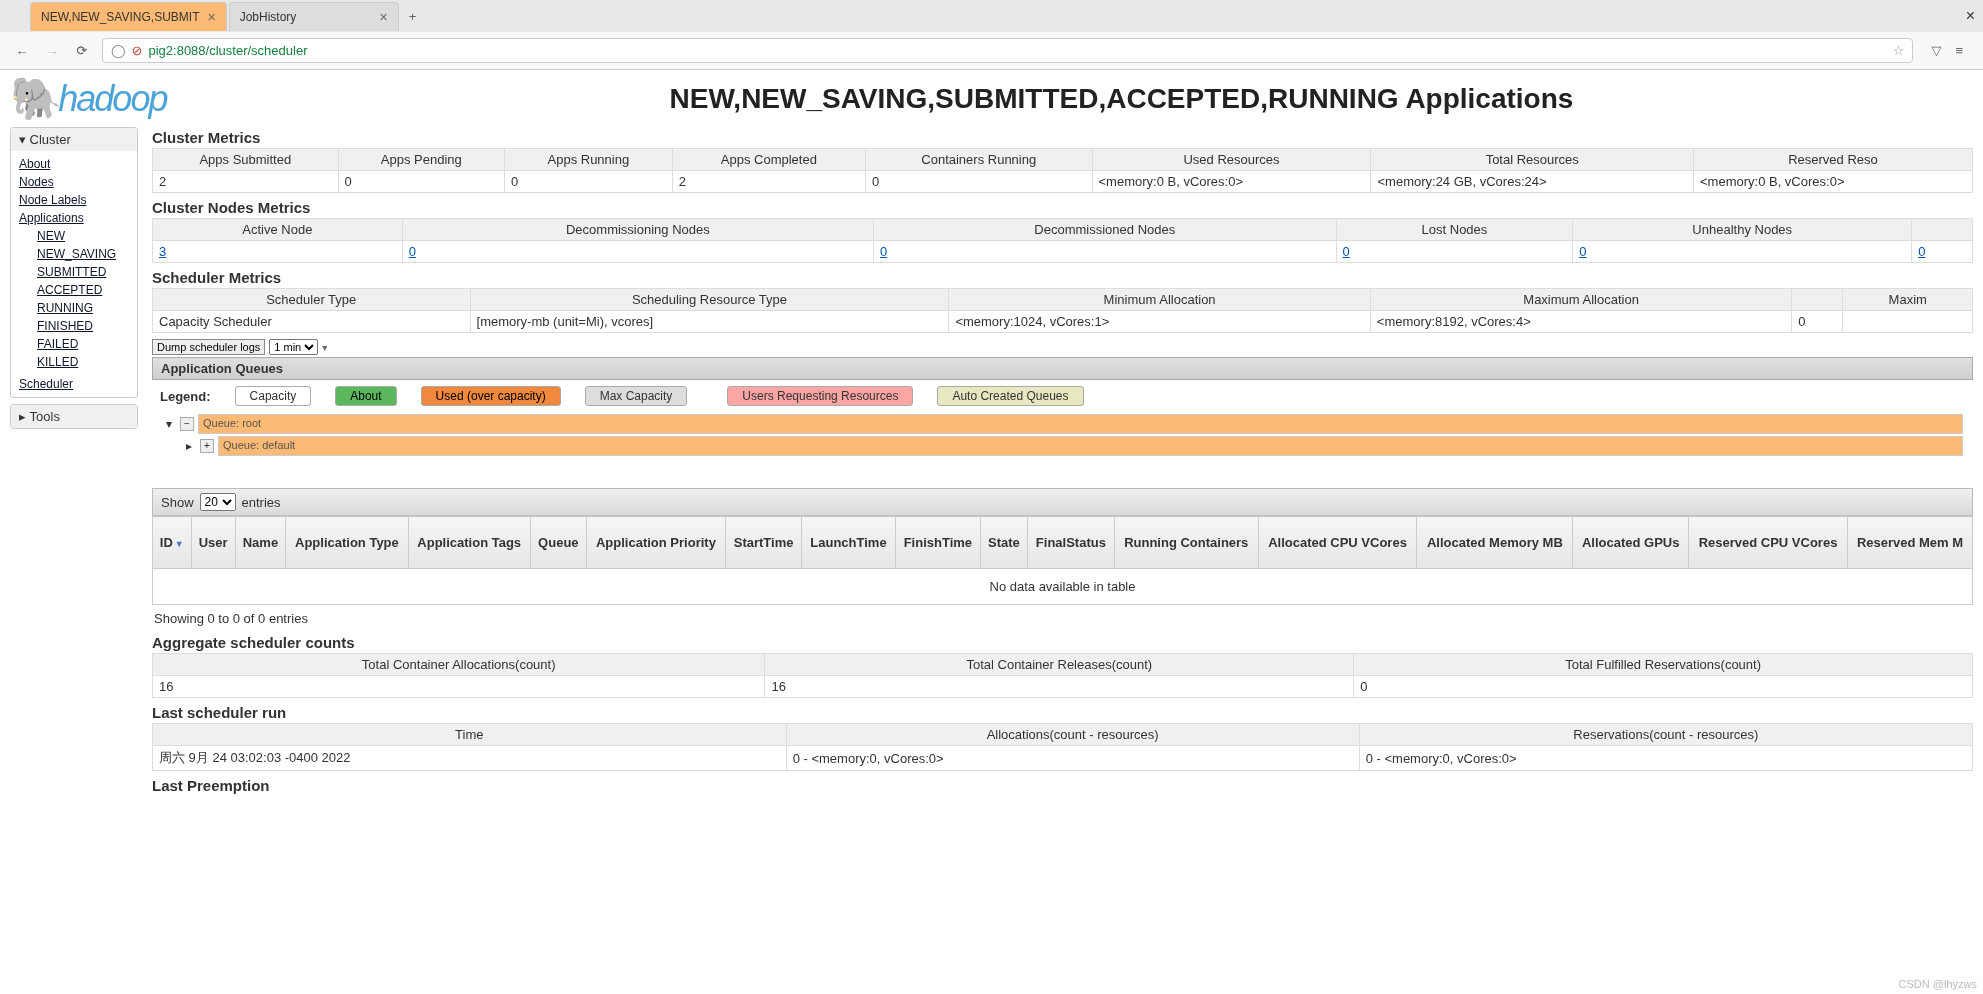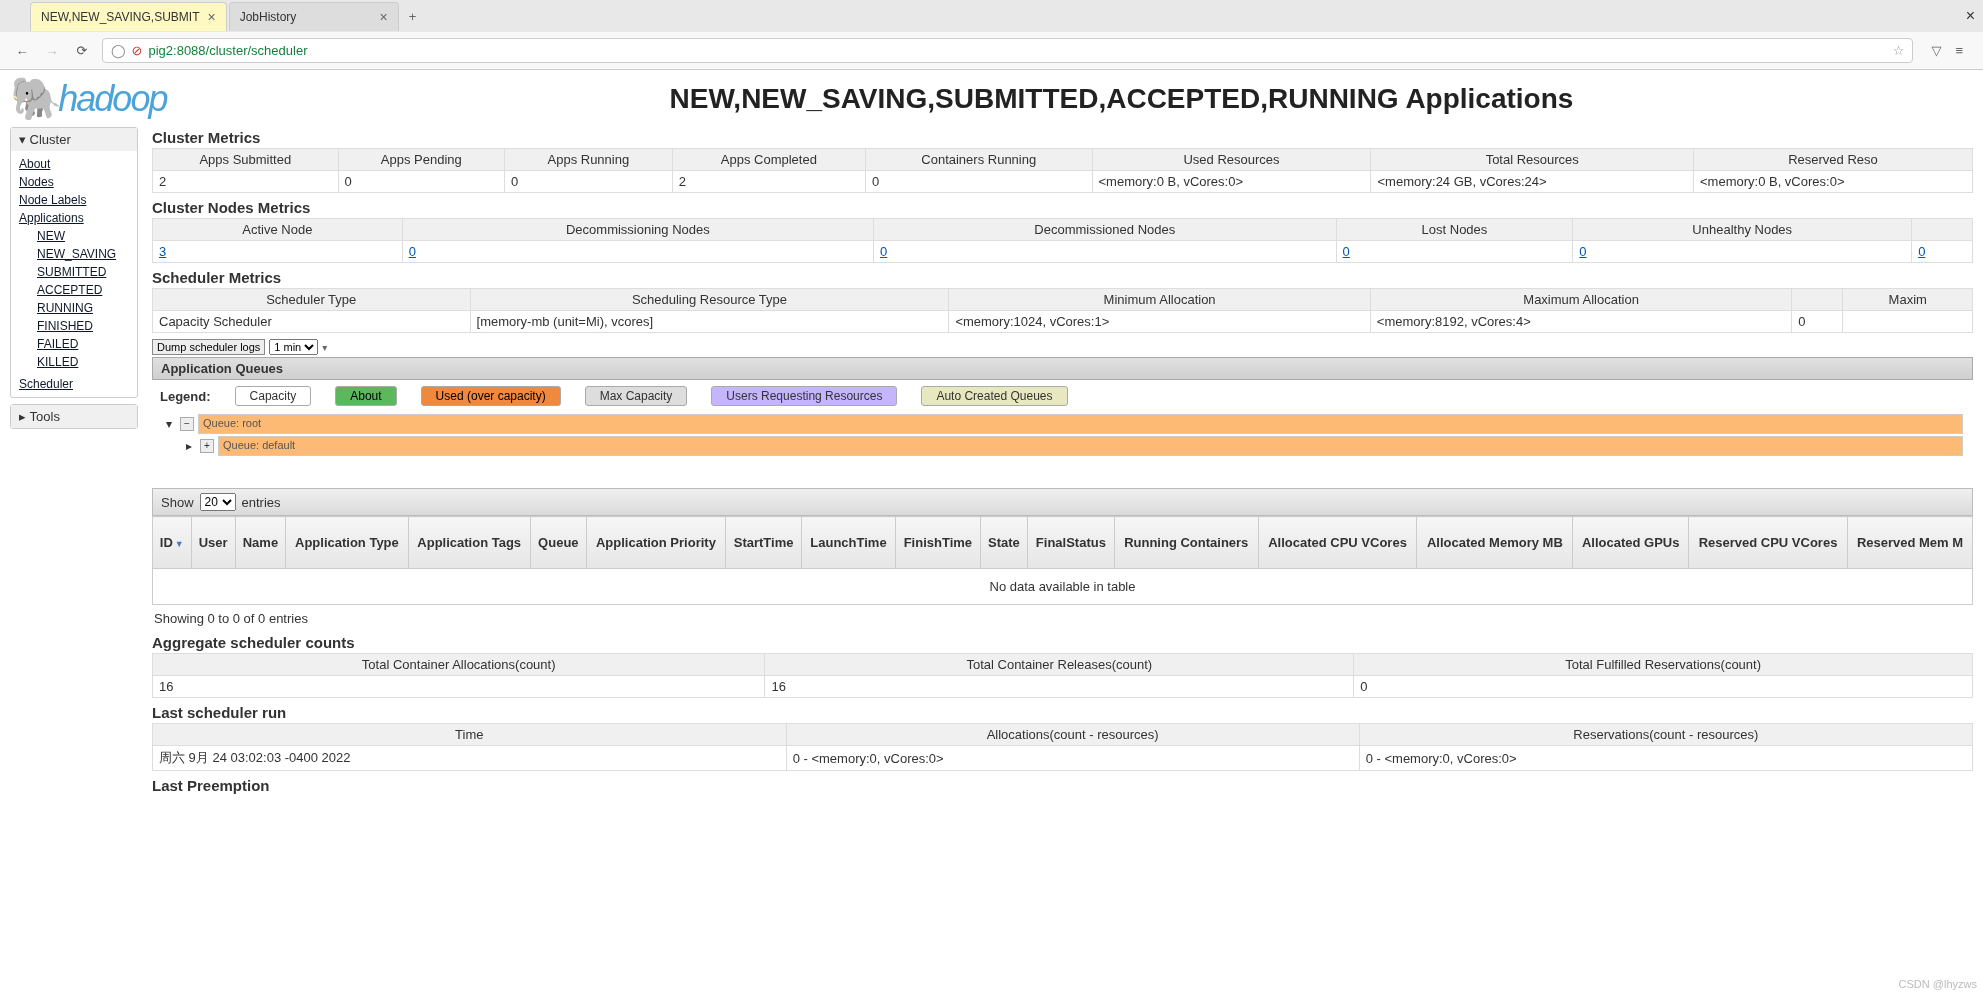--- a/index.html
+++ b/index.html
@@ -1,21 +1,21 @@
 <!DOCTYPE html>
 <html><head>
 <meta charset="utf-8">
 <style>
 * { box-sizing: border-box; margin: 0; padding: 0; }
 body { font-family: Arial, sans-serif; font-size: 13px; background: #fff; color: #333; }
 
 
 .browser-chrome { background: #f0f0f0; border-bottom: 1px solid #ccc; }
 .tab-bar { display: flex; align-items: center; height: 32px; background: #e8e8e8; padding-left: 30px; }
-.tab { display: flex; align-items: center; gap: 8px; padding: 6px 10px; background: #fef9c3; border: 1px solid #ccc; border-bottom: none; border-radius: 4px 4px 0 0; font-size: 12px; margin-right: 2px; min-width: 170px; }
+.tab { display: flex; align-items: center; gap: 8px; padding: 6px 10px; background: #fdba74; border: 1px solid #ccc; border-bottom: none; border-radius: 4px 4px 0 0; font-size: 12px; margin-right: 2px; min-width: 170px; }
 .tab.inactive { background: #ddd; }
 .tab-close { cursor: pointer; color: #666; font-size: 14px; margin-left: auto; }
 .new-tab { padding: 4px 8px; cursor: pointer; color: #666; }
 .win-close { margin-left: auto; margin-right: 8px; cursor: pointer; font-size:16px; }
 .nav-bar { display: flex; align-items: center; gap: 10px; padding: 6px 12px; background: #f8f8f8; }
 .nav-btn { width: 20px; height: 20px; display:flex; align-items:center; justify-content:center; cursor: pointer; color: #555; }
 .url-bar { flex: 1; display: flex; align-items: center; gap: 6px; background: #fff; border: 1px solid #ccc; border-radius: 4px; padding: 4px 8px; }
 .url-input { flex: 1; border: none; outline: none; font-size: 13px; color: #15803d; }
 .url-star { cursor: pointer; color: #999; }
 .right-icons { display: flex; gap: 14px; padding: 0 8px; }
@@ -49,21 +49,21 @@
 .dump-sel { font-size: 11px; }
 
 .app-queues-bar { background: linear-gradient(#e0e0e0,#cfcfcf); border: 1px solid #aaa; padding: 3px 8px; font-weight: bold; }
 .legend-row { display: flex; align-items: center; gap: 24px; padding: 6px 8px; }
 .legend-label { font-weight: bold; }
 .legend-swatch { padding: 2px 14px; border-radius: 3px; font-size: 12px; border:1px solid #aaa; }
 .sw-cap { background: #fff; }
 .sw-used { background: #5cb85c; color:#000; }
 .sw-over { background: #f0883e; color:#000; }
 .sw-max { background: #ddd; }
-.sw-req { background: #c4b5fd; }
+.sw-req { background: #fca5a5; margin-left: 16px; }
 .sw-auto { background: #e8e8c0; }
 
 .tree { padding: 0 10px 10px 10px; font-size: 12px; }
 .tree-row { display: flex; align-items: center; gap: 4px; margin: 2px 0; }
 .tree-toggle { width:14px; text-align:center; cursor:pointer;}
 .tree-collapse-btn { border:1px solid #aaa; background:#eee; font-size:10px; width:14px; height:14px; line-height:12px; text-align:center; cursor:pointer;}
 .tree-queue-bar { flex:1; height:20px; background:#fdba74; border:1px solid #ccc; position:relative;}
 .tree-queue-label { position:absolute; left:4px; top:0; font-size:11px; line-height:16px; color:#555;}
 .tree-sub { margin-left: 20px; }
 

